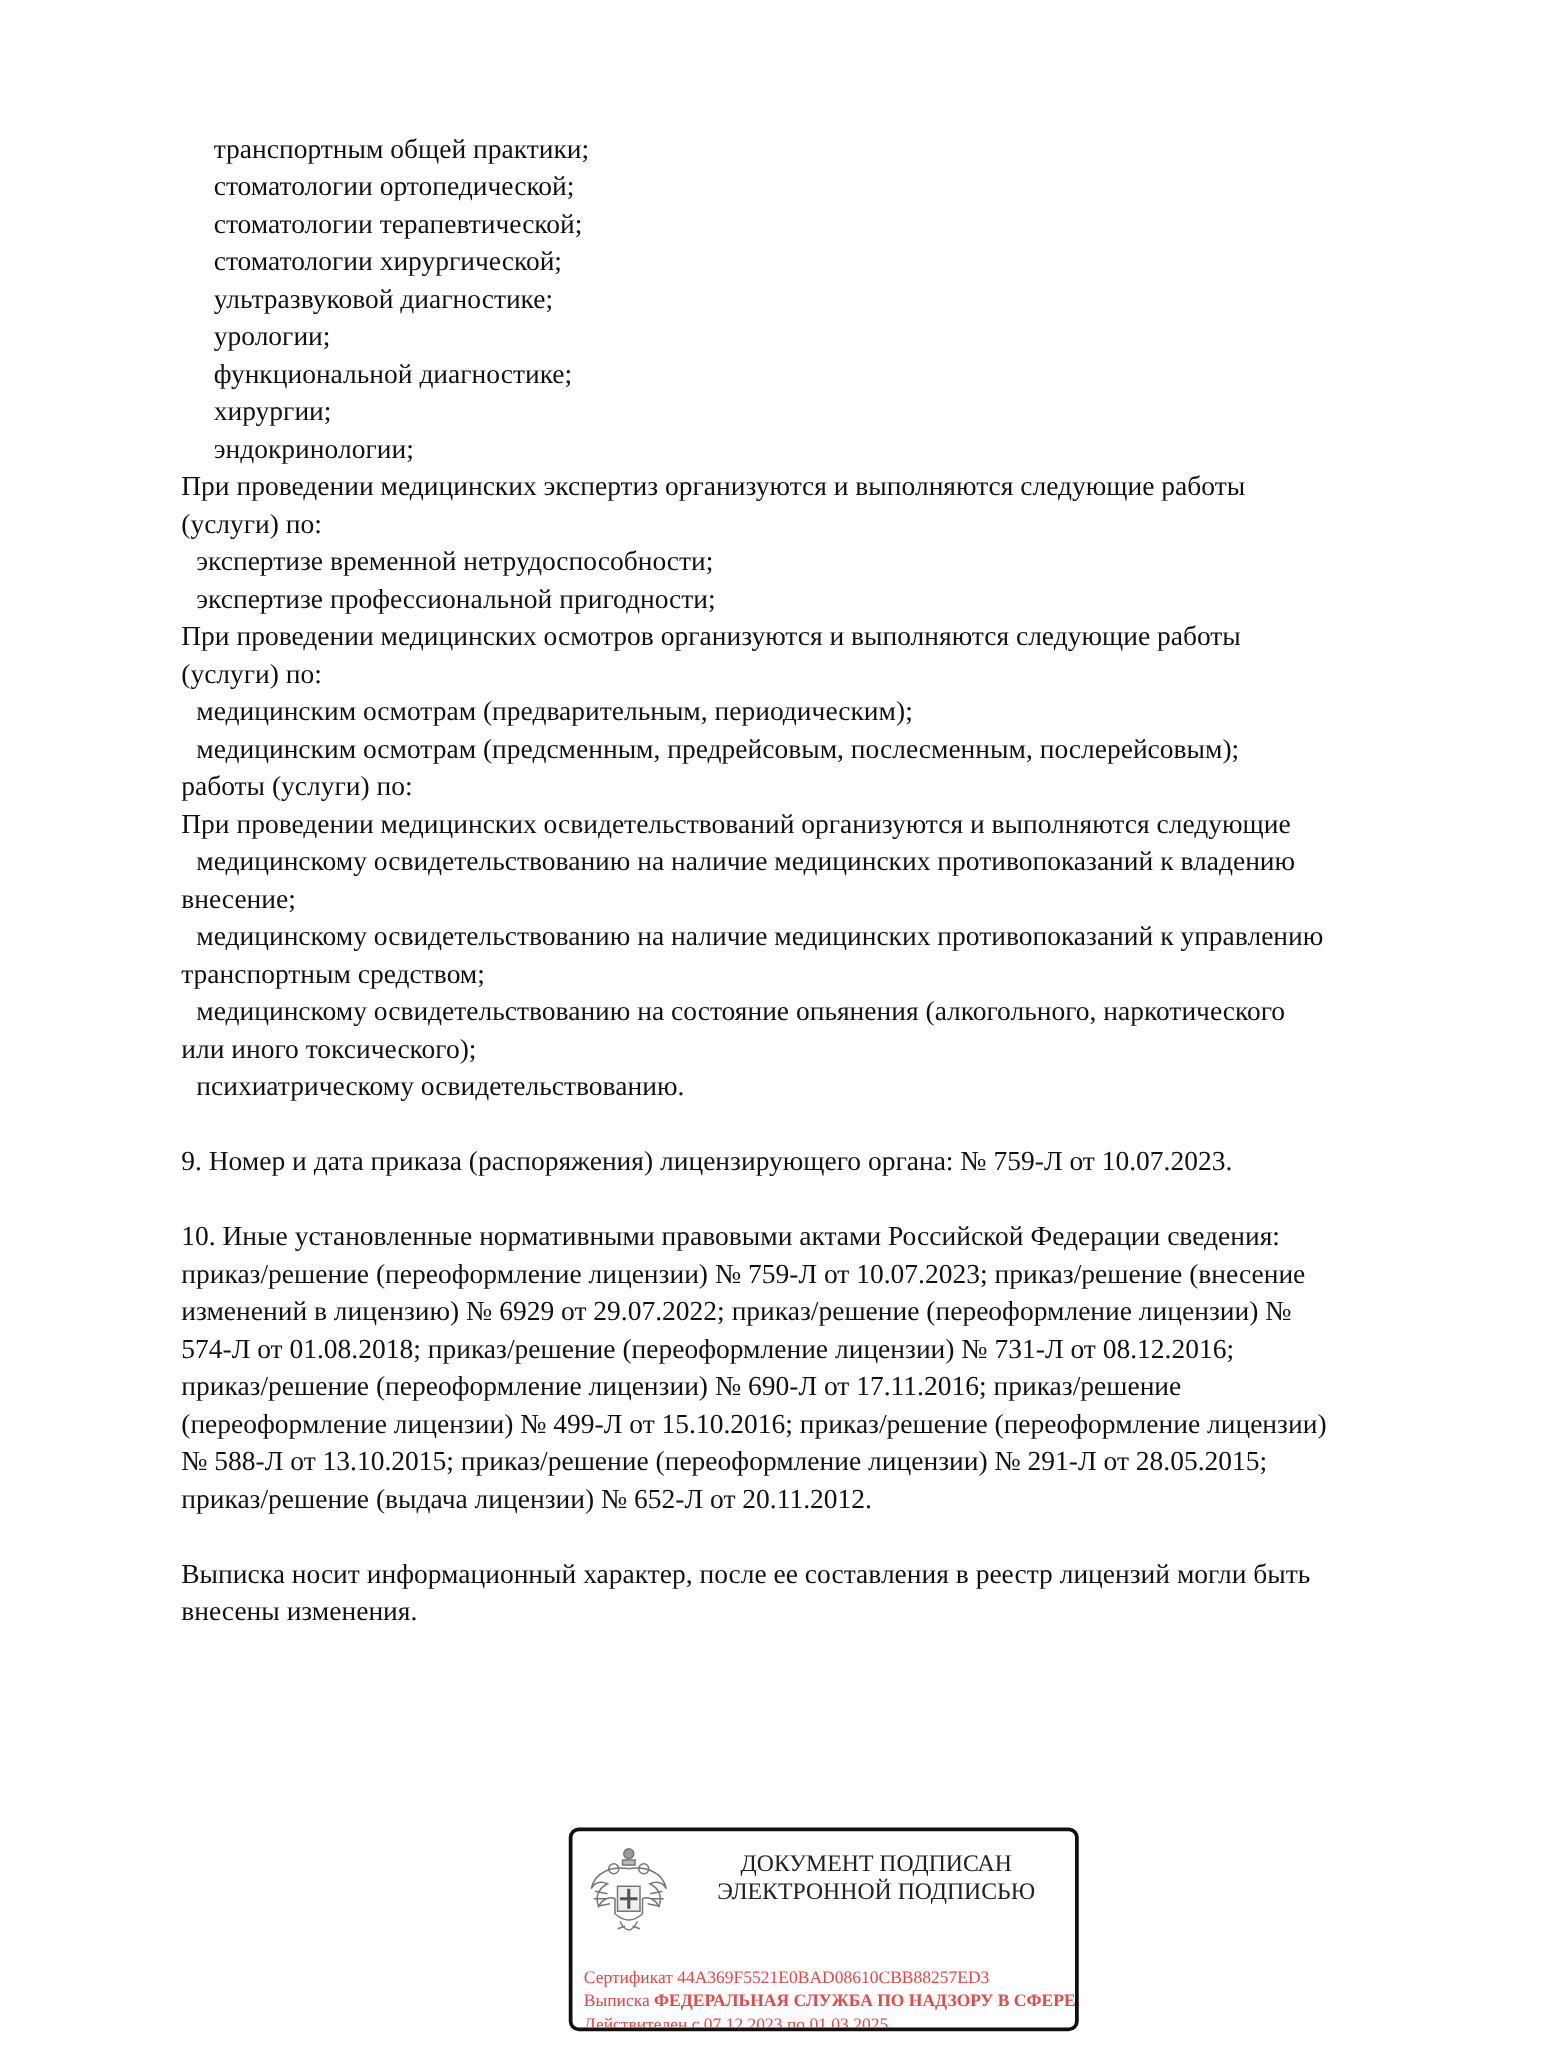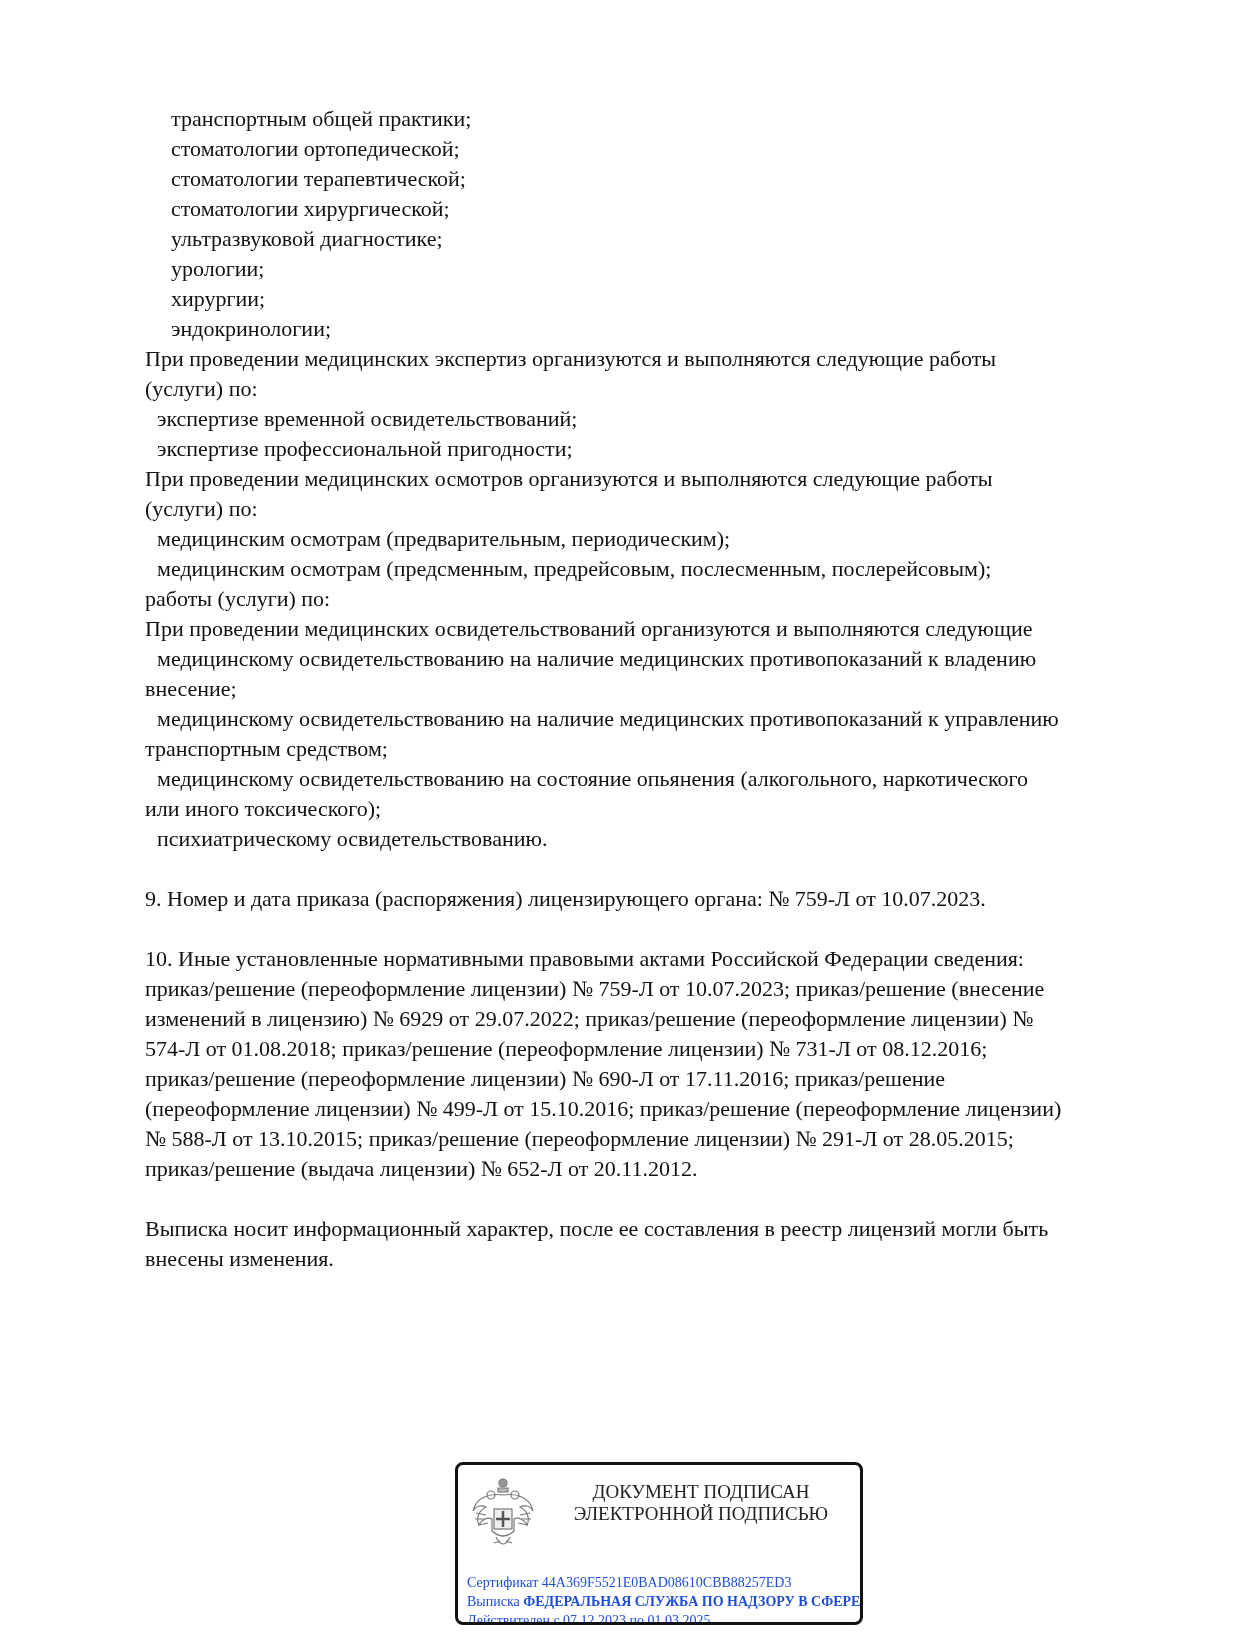--- a/index.html
+++ b/index.html
@@ -10,43 +10,44 @@
   .ind1 { padding-left: 12px; }
   .ind2 { padding-left: 26px; }
   .gap { height: 30px; }
   .stamp { position: absolute; left: 455px; top: 1462px; width: 408px; height: 163px;
            border: 3px solid #111; border-radius: 8px; box-sizing: border-box; overflow: hidden;
            background: #fff; }
   .emblem { position: absolute; left: 12px; top: 10px; width: 66px; height: 78px; }
   .stamp-title { position: absolute; left: 90px; right: 6px; top: 16px; text-align: center;
                  font-size: 19px; line-height: 22px; color: #222; }
   .stamp-info { position: absolute; left: 9px; top: 108px; font-size: 14px; line-height: 19px;
-                color: #1d4ed8; white-space: nowrap; }
+                color: #ef4444; white-space: nowrap; }
   .bold { font-weight: bold; }
 </style>
 </head>
 <body>
 
 <div class="page">
 
   <div>
     <div class="line ind2">транспортным общей практики;</div>
     <div class="line ind2">стоматологии ортопедической;</div>
     <div class="line ind2">стоматологии терапевтической;</div>
     <div class="line ind2">стоматологии хирургической;</div>
     <div class="line ind2">ультразвуковой диагностике;</div>
     <div class="line ind2">урологии;</div>
+    <div class="line ind2">функциональной диагностике;</div>
     <div class="line ind2">хирургии;</div>
     <div class="line ind2">эндокринологии;</div>
   </div>
 
   <div>
     <div class="line">При проведении медицинских экспертиз организуются и выполняются следующие работы</div>
     <div class="line">(услуги) по:</div>
-    <div class="line ind1">экспертизе временной освидетельствований;</div>
+    <div class="line ind1">экспертизе временной нетрудоспособности;</div>
     <div class="line ind1">экспертизе профессиональной пригодности;</div>
   </div>
 
   <div>
     <div class="line">При проведении медицинских осмотров организуются и выполняются следующие работы</div>
     <div class="line">(услуги) по:</div>
     <div class="line ind1">медицинским осмотрам (предварительным, периодическим);</div>
     <div class="line ind1">медицинским осмотрам (предсменным, предрейсовым, послесменным, послерейсовым);</div>
   </div>
 

